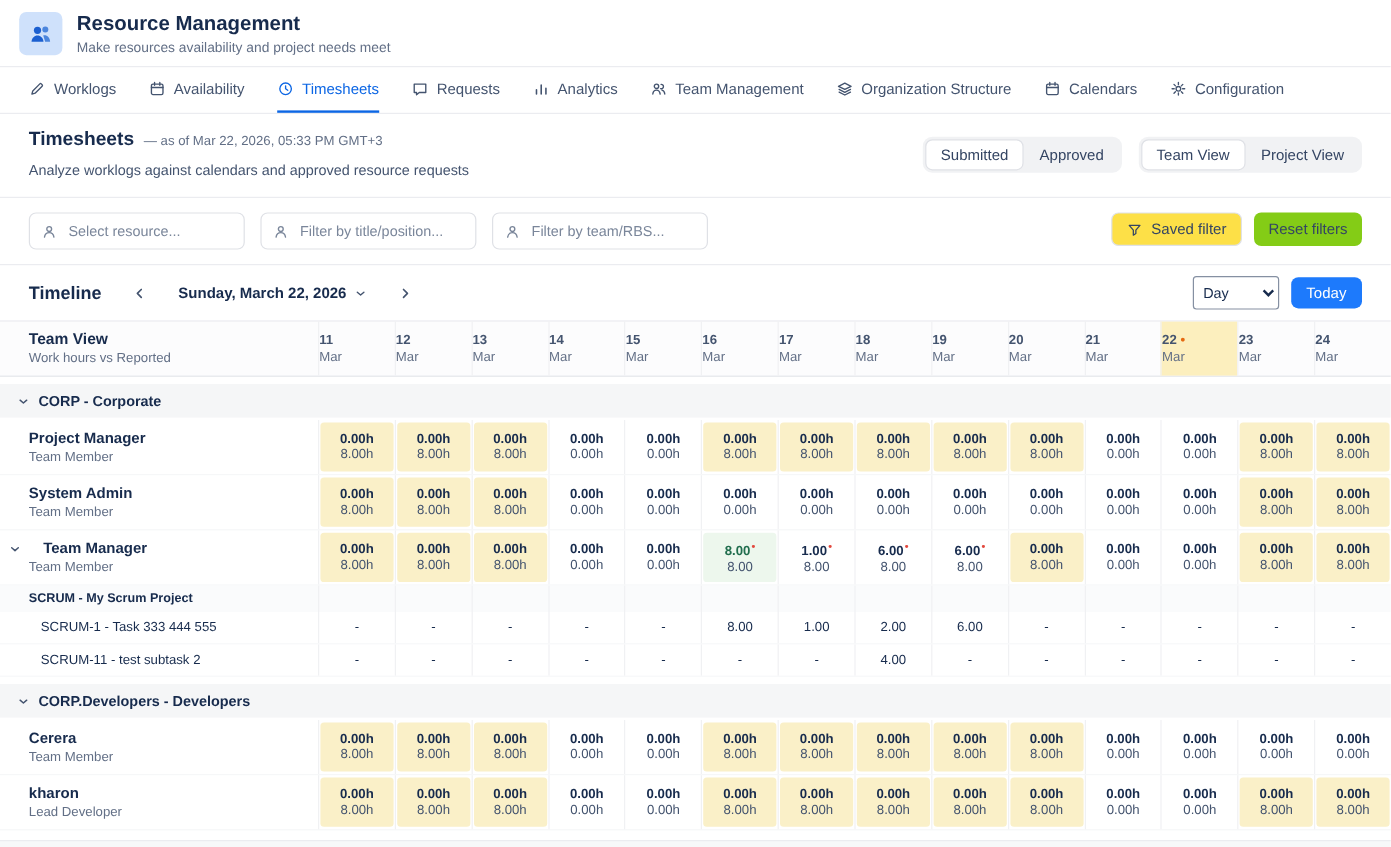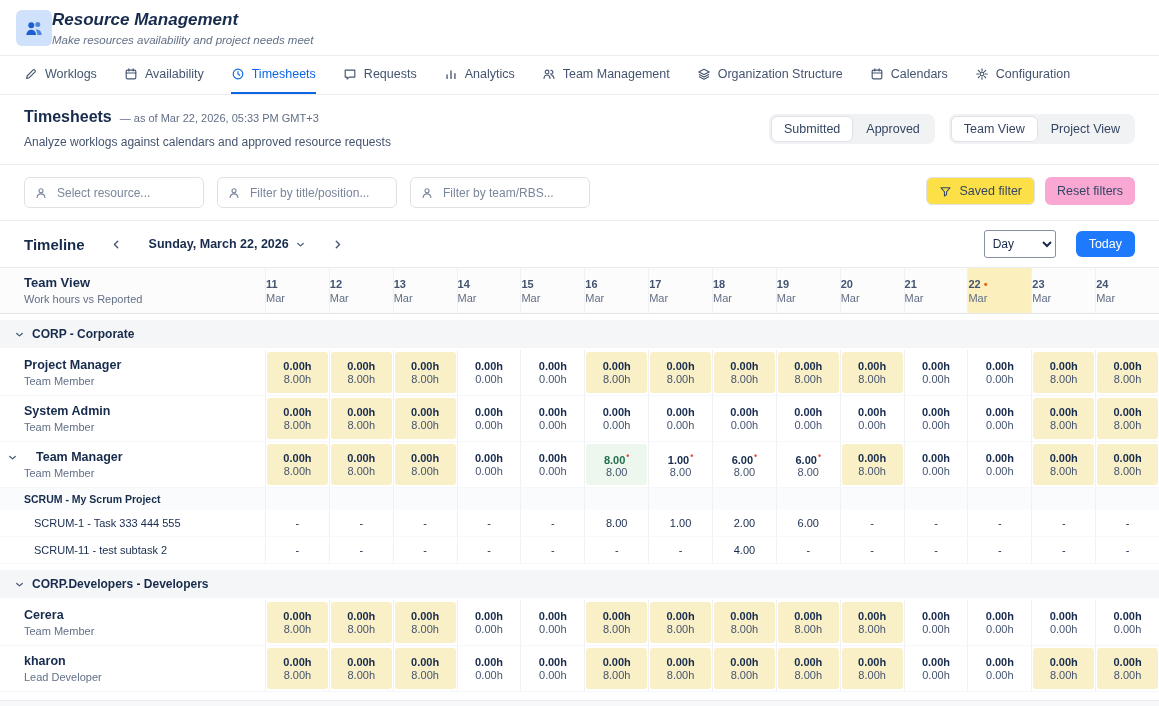--- a/index.html
+++ b/index.html
@@ -7,21 +7,21 @@
   body {
     width:1159px; height:706px; overflow:hidden;
     font-family:"Liberation Sans", sans-serif;
     color:#172B4D; background:#fff; font-size:13px;
   }
   button { font-family:inherit; border:none; background:none; cursor:pointer; color:inherit; }
   input { font-family:inherit; }
   svg { display:block; }
 
   
-  .app-header { display:flex; align-items:center; padding:10px 24px 9px 16px; border-bottom:1px solid #EBECF0;font-style:italic; }
+  .app-header { display:flex; align-items:center; gap:12px; padding:10px 24px 9px 16px; border-bottom:1px solid #EBECF0; }
   .logo { width:36px; height:36px; border-radius:6px; background:#CFE1FB; display:flex; align-items:center; justify-content:center; }
   .app-title { font-size:17px; font-weight:bold; }
   .app-sub { font-size:11.5px; color:#626F86; margin-top:4px; }
 
   
   .tabs { display:flex; gap:27px; padding:0 24px; border-bottom:1px solid #EBECF0; height:39px; }
   .tab { display:flex; align-items:center; gap:7px; font-size:12.5px; color:#44546F; border-bottom:2px solid transparent; cursor:pointer; white-space:nowrap; }
   .tab.active { color:var(--tab-active); border-bottom-color:var(--tab-active); }
 
   
@@ -35,28 +35,28 @@
   .seg-btn { padding:5px 12px; font-size:12.5px; border-radius:6px; color:#344563; border:1px solid transparent; }
   .seg-btn.sel { background:#fff; border-color:#DFE1E6; }
 
   
   .filter-bar { display:flex; align-items:flex-start; gap:13px; padding:12px 24px; border-bottom:1px solid #EBECF0; }
   .finput { display:flex; align-items:center; gap:7px; width:180px; height:31px; border:1px solid #DFE1E6; border-radius:6px; padding:0 9px; color:#7A869A; background:#fff; }
   .finput input { border:none; outline:none; width:100%; font-size:12px; color:#172B4D; }
   .finput input::placeholder { color:#7A869A; }
   .fb-right { margin-left:auto; display:flex; gap:10px; }
   .btn-outline { display:flex; align-items:center; gap:7px; border:1px solid #DFE1E6; border-radius:6px; background:#fde047; padding:6px 12px; font-size:12.5px; color:#344563; }
-  .btn-gray { background:#f9a8d4; border-radius:6px; padding:6px 12px; font-size:12.5px; color:#344563; }
+  .btn-gray { background:#84cc16; border-radius:6px; padding:6px 12px; font-size:12.5px; color:#344563; }
 
   
   .timeline-bar { display:flex; align-items:center; gap:8px; padding:9px 24px; }
   .tl-title { font-size:15px; font-weight:bold; margin-right:12px; }
   .icon-btn { width:24px; height:24px; display:flex; align-items:center; justify-content:center; border-radius:4px; color:#44546F; }
   .tl-date { display:flex; align-items:center; gap:6px; font-size:12.5px; font-weight:bold; margin:0 6px; color:#172B4D; }
-  .tl-right { margin-left:auto; display:flex; gap:20px; align-items:center; }
+  .tl-right { margin-left:auto; display:flex; gap:10px; align-items:center; }
   .tl-right select { height:28px; border:1px solid #8590A2; border-radius:3px; font-size:12px; padding:0 4px; min-width:72px; background:#fff; color:#172B4D; }
   .btn-primary { background:var(--accent); color:#fff; border-radius:6px; padding:6px 13px; font-size:12.5px; }
 
   
   .grid-row { display:grid; grid-template-columns:265px repeat(14, 1fr); }
   .hdr-row { border-top:1px solid #EBECF0; border-bottom:1px solid #E4E6EA; background:#FCFCFD; height:47px; }
   .corner { padding:7px 0 0 24px; }
   .corner-title { font-size:13px; font-weight:bold; }
   .corner-sub { font-size:11px; color:#626F86; margin-top:3px; }
   .day-cell { display:flex; flex-direction:column; align-items:flex-start; justify-content:center; gap:2px; border-left:1px solid #F0F1F3; cursor:pointer; }

